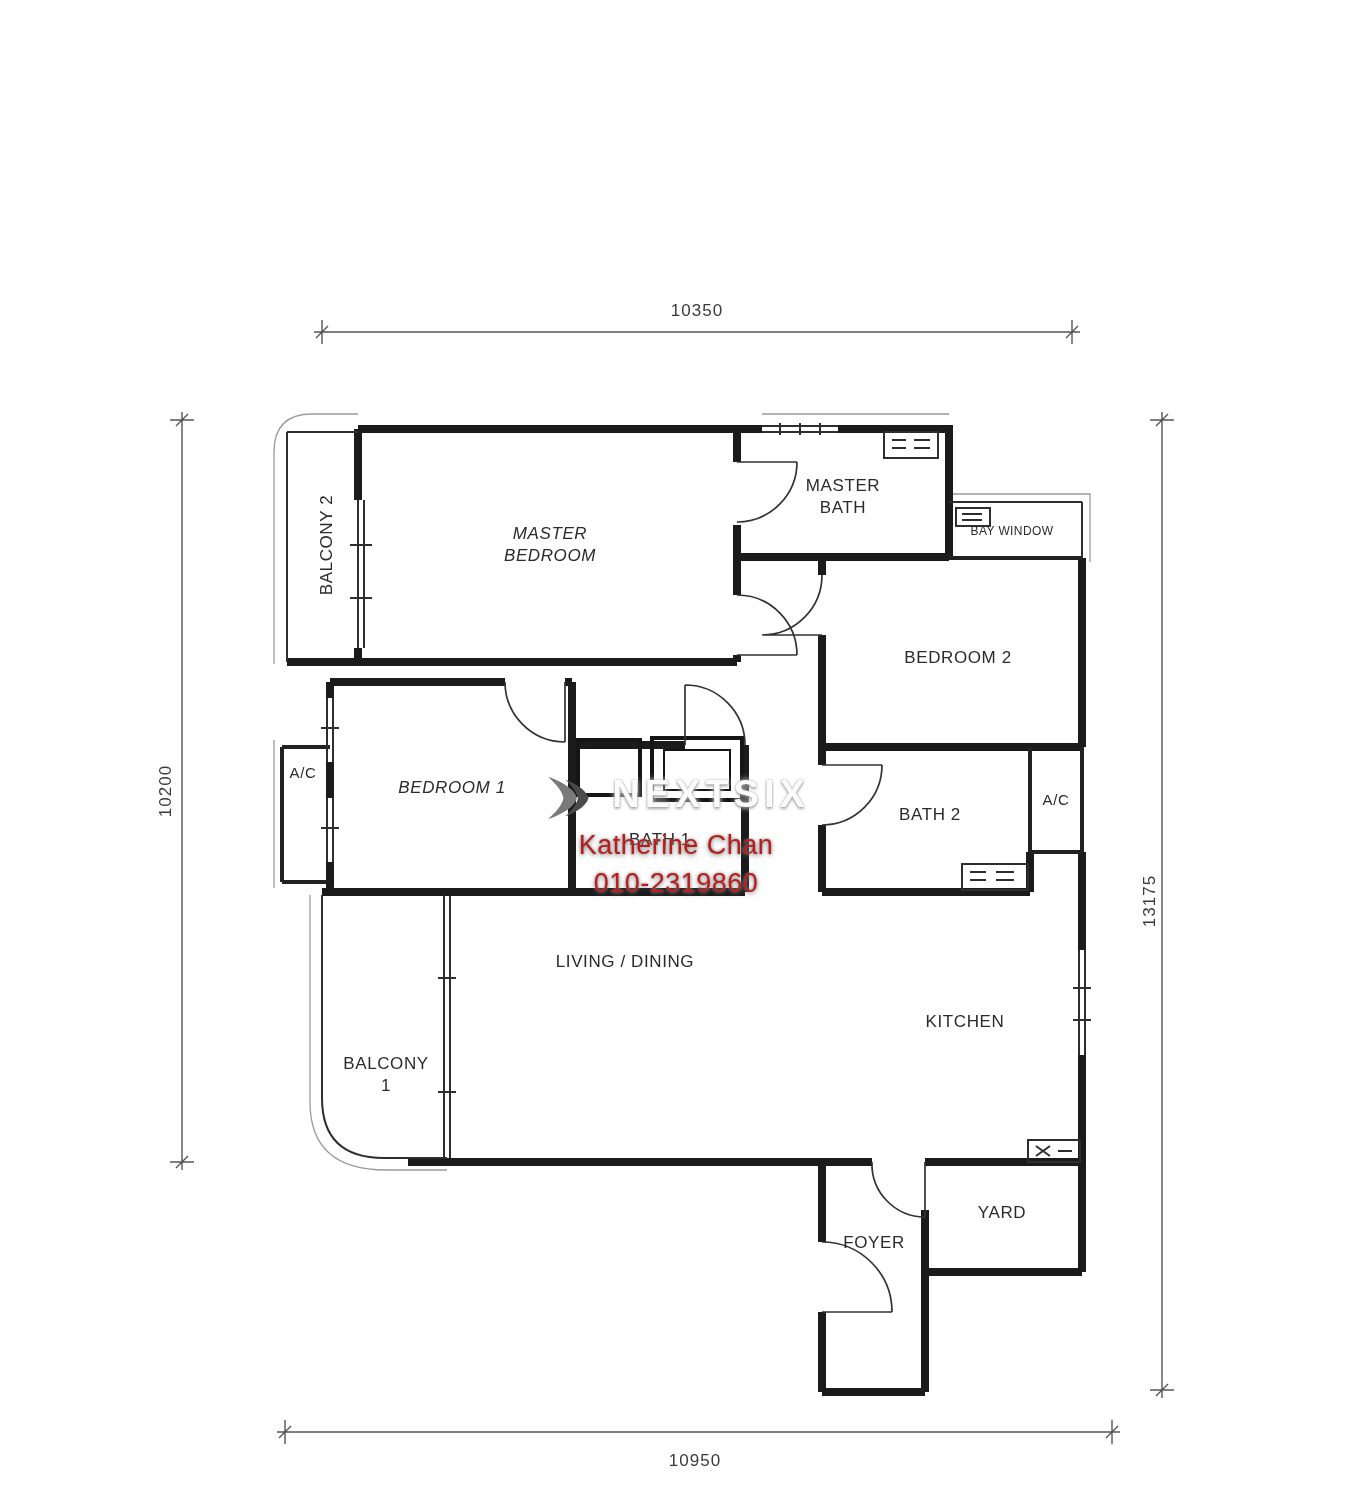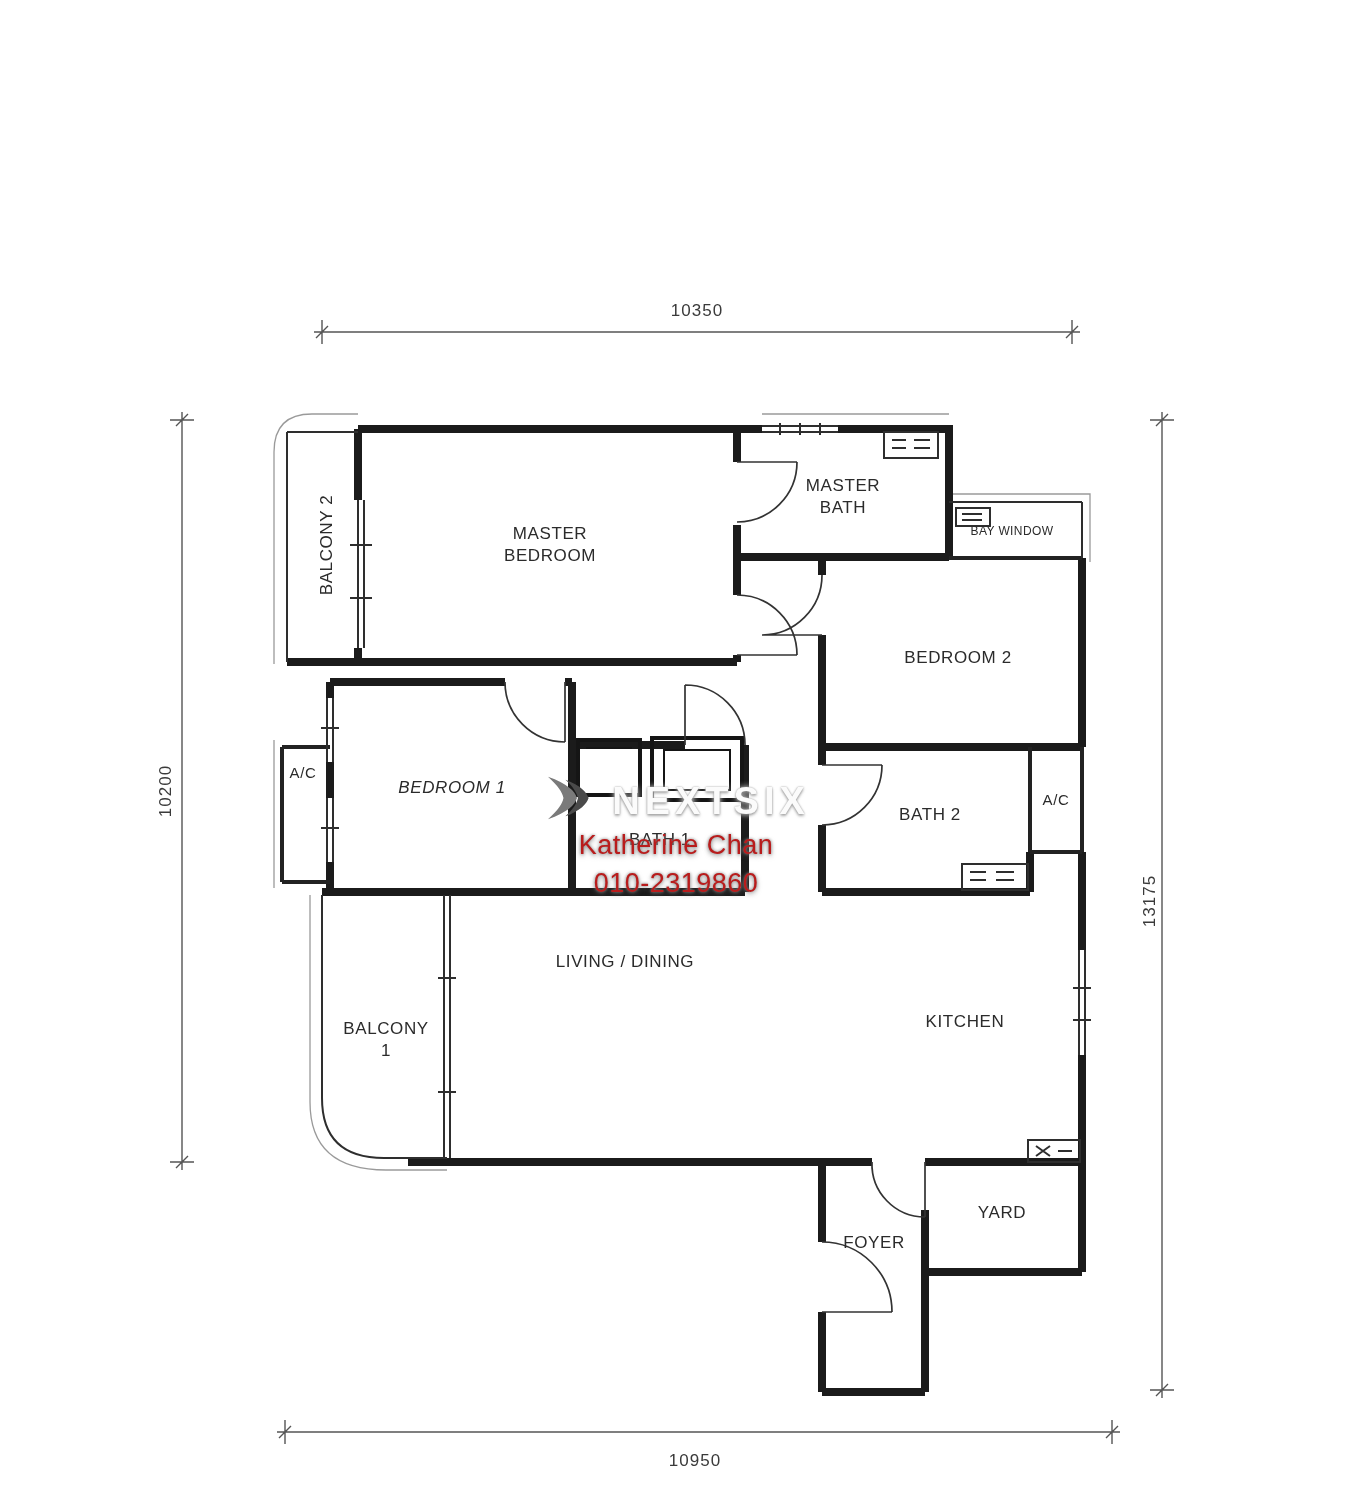--- a/index.html
+++ b/index.html
@@ -11,31 +11,31 @@
   .plan-svg { position:absolute; left:0; top:0; }
   .room-label {
     position:absolute; transform:translate(-50%,-50%);
     font-size:17px; line-height:1.3; color:#2b2b2b; text-align:center;
     letter-spacing:.6px; white-space:nowrap; z-index:2;
   }
   .room-label.wrap { white-space:normal; }
   .room-label.vert { transform:translate(-50%,-50%) rotate(-90deg); }
   .room-label.small { font-size:12px; letter-spacing:.4px; }
   .room-label.mid { font-size:15px; }
-  .w120 { width:124px; } .w95 { width:95px; } .w85 { width:85px; }
+  .w120 { width:124px; } .w95 { width:95px;margin-top:35px; } .w85 { width:85px; }
   .dim-label {
     position:absolute; transform:translate(-50%,-50%);
     font-size:17px; color:#3a3a3a; letter-spacing:1px; z-index:2;
   }
   .dim-label.vert { transform:translate(-50%,-50%) rotate(-90deg); }
   .watermark {
     position:absolute; left:676px; top:836px; transform:translate(-50%,-50%);
     text-align:center; z-index:5; pointer-events:none;
   }
-  .wm-row { display:flex; align-items:flex-end; justify-content:center; gap:12px; }
+  .wm-row { display:flex; align-items:flex-start; justify-content:center; gap:12px; }
   .wm-brand {
     font-size:38px; font-weight:bold; letter-spacing:5px; color:#fbfbfb;
     text-shadow: 0 0 2px #9a9a9a, 0 2px 3px rgba(115,115,115,.6), 0 0 6px rgba(255,255,255,.9);
   }
   .wm-agent, .wm-phone {
     font-size:27px; color:#b91c1c; margin-top:7px; letter-spacing:.5px;
     text-shadow: 0 0 3px #8b8b8b, 0 2px 5px rgba(100,100,100,.65);
   }
 </style>
 </head>
@@ -144,21 +144,21 @@
       <path d="M277,1432 H1120 M285,1420 V1444 M1112,1420 V1444 M279,1438 L291,1426 M1106,1438 L1118,1426"></path>
     </g>
   </svg>
 
   <div class="dim-label" style="left:697px; top:311px;">10350</div>
   <div class="dim-label vert" style="left:166px; top:791px;">10200</div>
   <div class="dim-label vert" style="left:1150px; top:901px;">13175</div>
   <div class="dim-label" style="left:695px; top:1461px;">10950</div>
 
   <div class="room-label vert" style="left:327px; top:545px;">BALCONY 2</div>
-  <div class="room-label wrap w120" style="left:550px; top:545px;">MASTER BEDROOM</div>
+  <div class="room-label wrap w120" style="left:550px; top:545px;font-style:italic;">MASTER BEDROOM</div>
   <div class="room-label wrap w85" style="left:843px; top:497px;">MASTER BATH</div>
   <div class="room-label wrap w85 small" style="left:1012px; top:532px;">BAY WINDOW</div>
   <div class="room-label" style="left:958px; top:658px;">BEDROOM 2</div>
   <div class="room-label mid" style="left:303px; top:773px;">A/C</div>
   <div class="room-label" style="left:452px; top:788px;font-style:italic;">BEDROOM 1</div>
   <div class="room-label" style="left:660px; top:840px;">BATH 1</div>
   <div class="room-label" style="left:930px; top:815px;">BATH 2</div>
   <div class="room-label mid" style="left:1056px; top:800px;">A/C</div>
   <div class="room-label wrap w95" style="left:386px; top:1040px;">BALCONY 1</div>
   <div class="room-label" style="left:625px; top:962px;">LIVING / DINING</div>

